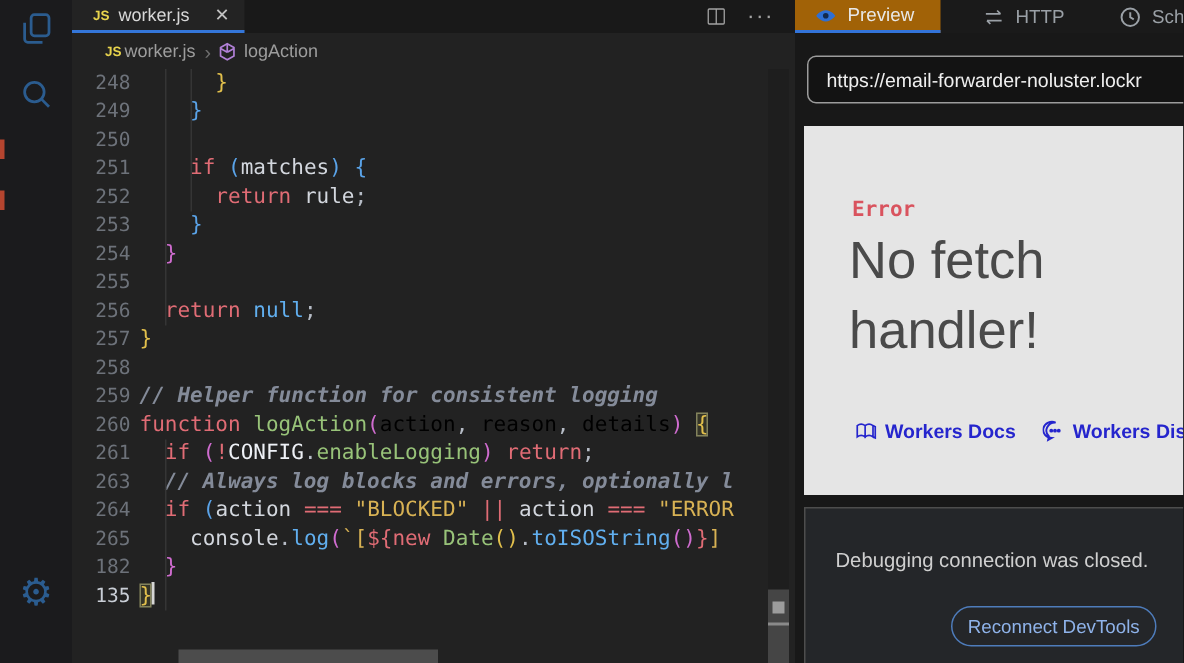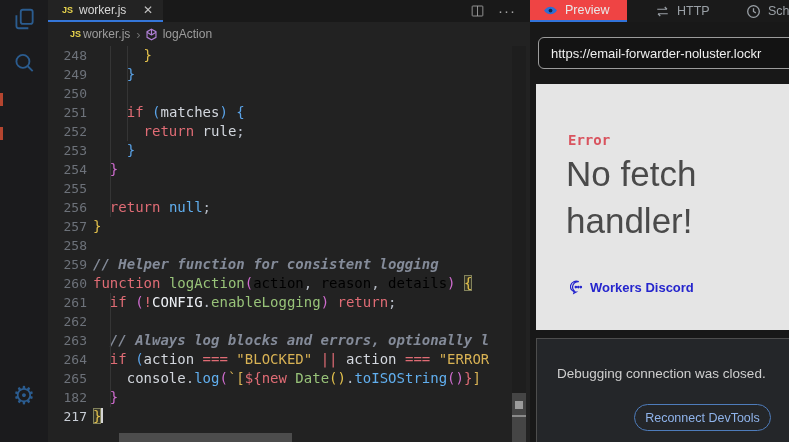--- a/index.html
+++ b/index.html
@@ -61,21 +61,21 @@
   .vscroll-thumb { position:absolute; left:0; top:347px; width:14px; height:49px; background:#454545; cursor:pointer; }
   .vs-grip { position:absolute; left:3px; top:8px; width:8px; height:8px; background:#9c9c9c; }
   .vs-line { position:absolute; left:0; top:22px; width:14px; height:2px; background:#8a8a8a; }
   .hscroll-thumb { position:absolute; left:71px; top:433px; width:173px; height:9px; background:#4c4c4c; cursor:pointer; }
 
   
   .preview-panel { position:absolute; left:530px; top:0; width:259px; height:442px; background:#181818; overflow:hidden; }
   .pv-tabs { position:absolute; left:0; top:0; width:259px; height:22px; background:#1a1a1a; }
   .pv-tab { position:absolute; top:0; height:22px; display:flex; align-items:center; gap:7px;
             font-size:12.5px; color:#9aa0a6; cursor:pointer; }
-  .pv-tab.active { left:0; width:97px; background:#ef4444; border-bottom:2px solid #3273d9;
+  .pv-tab.active { left:0; width:97px; background:#a16207; border-bottom:2px solid #3273d9;
                    color:#e8e8e8; padding-left:13px; }
   .pv-tab.t-http { left:125px; width:80px; }
   .pv-tab.t-sched { left:216px; width:43px; overflow:hidden; }
   .pv-ticon { width:15px; height:15px; flex:none; }
   .pv-ticon svg { width:100%; height:100%; }
 
   .url-row { position:absolute; left:8px; top:37px; }
   .url-input { width:390px; height:32px; background:#131313; border:1px solid #9c9c9c; border-radius:6px;
                color:#efefef; font-size:13px; padding:0 12px; font-family:"Liberation Sans",sans-serif; outline:none; }
 
@@ -161,26 +161,25 @@
           <div class="cl"><span class="ln">252</span><span class="ct"><span class="tk-pln">      </span><span class="tk-kw">return</span><span class="tk-pln"> </span><span class="tk-var">rule</span><span class="tk-pun">;</span></span></div>
           <div class="cl"><span class="ln">253</span><span class="ct"><span class="tk-pln">    </span><span class="tk-bB">}</span></span></div>
           <div class="cl"><span class="ln">254</span><span class="ct"><span class="tk-pln">  </span><span class="tk-bP">}</span></span></div>
           <div class="cl"><span class="ln">255</span><span class="ct"></span></div>
           <div class="cl"><span class="ln">256</span><span class="ct"><span class="tk-pln">  </span><span class="tk-kw">return</span><span class="tk-pln"> </span><span class="tk-blu">null</span><span class="tk-pun">;</span></span></div>
           <div class="cl"><span class="ln">257</span><span class="ct"><span class="tk-bY">}</span></span></div>
           <div class="cl"><span class="ln">258</span><span class="ct"></span></div>
           <div class="cl"><span class="ln">259</span><span class="ct"><span class="tk-com">// Helper function for consistent logging</span></span></div>
           <div class="cl"><span class="ln">260</span><span class="ct"><span class="tk-kw">function</span><span class="tk-pln"> </span><span class="tk-fn">logAction</span><span class="tk-bP">(</span><span class="tk-param">action</span><span class="tk-pun">,</span><span class="tk-pln"> </span><span class="tk-param">reason</span><span class="tk-pun">,</span><span class="tk-pln"> </span><span class="tk-param">details</span><span class="tk-bP">)</span><span class="tk-pln"> </span><span class="tk-bYx">{</span></span></div>
           <div class="cl"><span class="ln">261</span><span class="ct"><span class="tk-pln">  </span><span class="tk-kw">if</span><span class="tk-pln"> </span><span class="tk-bP">(</span><span class="tk-op">!</span><span class="tk-const">CONFIG</span><span class="tk-pun">.</span><span class="tk-fn">enableLogging</span><span class="tk-bP">)</span><span class="tk-pln"> </span><span class="tk-kw">return</span><span class="tk-pun">;</span></span></div>
-          <div class="cl"><span class="ln">262</span><span class="ct"></span></div>
           <div class="cl"><span class="ln">263</span><span class="ct"><span class="tk-pln">  </span><span class="tk-com">// Always log blocks and errors, optionally l</span></span></div>
           <div class="cl"><span class="ln">264</span><span class="ct"><span class="tk-pln">  </span><span class="tk-kw">if</span><span class="tk-pln"> </span><span class="tk-bB">(</span><span class="tk-var">action</span><span class="tk-pln"> </span><span class="tk-op">===</span><span class="tk-pln"> </span><span class="tk-str">"BLOCKED"</span><span class="tk-pln"> </span><span class="tk-op">||</span><span class="tk-pln"> </span><span class="tk-var">action</span><span class="tk-pln"> </span><span class="tk-op">===</span><span class="tk-pln"> </span><span class="tk-str">"ERROR</span></span></div>
           <div class="cl"><span class="ln">265</span><span class="ct"><span class="tk-pln">    </span><span class="tk-var">console</span><span class="tk-pun">.</span><span class="tk-meth">log</span><span class="tk-bP">(</span><span class="tk-str">`[</span><span class="tk-op">${</span><span class="tk-kw">new</span><span class="tk-pln"> </span><span class="tk-fn">Date</span><span class="tk-bY">()</span><span class="tk-pun">.</span><span class="tk-meth">toISOString</span><span class="tk-bP">()</span><span class="tk-op">}</span><span class="tk-str">]</span></span></div>
           <div class="cl"><span class="ln">182</span><span class="ct"><span class="tk-pln">  </span><span class="tk-bP">}</span></span></div>
-          <div class="cl"><span class="ln cur">217</span><span class="ct"><span class="tk-bYx">}</span><span class="tk-caret"></span></span></div>
+          <div class="cl"><span class="ln cur">135</span><span class="ct"><span class="tk-bYx">}</span><span class="tk-caret"></span></span></div>
         </div>
     </div>
     <div class="guide g1"></div>
     <div class="guide g2"></div>
     <div class="guide g3"></div>
 
     <div class="vscroll">
       <div class="vscroll-thumb">
         <div class="vs-grip"></div>
         <div class="vs-line"></div>
@@ -221,20 +220,27 @@
 
     <div class="url-row">
       <input class="url-input" type="text" value="https://email-forwarder-noluster.lockr" style="">
     </div>
 
     <div class="pv-body">
       <div class="err-label">Error</div>
       <div class="err-heading">No fetch handler!</div>
       <div class="pv-links">
         <a class="pv-link">
+          <svg viewBox="0 0 20 18">
+              <path d="M2 4c2.2-1.6 4.8-1.6 7 0v10c-2.2-1.6-4.8-1.6-7 0zM9 4c2.2-1.6 4.8-1.6 7 0v10c-2.2-1.6-4.8-1.6-7 0z"></path>
+              <path d="M16 4l2 1v10l-2-1"></path>
+            </svg>
+          <span>Workers Docs</span>
+        </a>
+        <a class="pv-link">
           <svg viewBox="0 0 18 18">
               <path d="M9 2a7 6.5 0 1 0-3.2 12.4L3 16l.6-3A7 6.5 0 0 1 9 2z" transform="translate(1.5,0)"></path>
               <circle cx="7" cy="8.5" r="0.8" fill="#2525cd"></circle>
               <circle cx="10" cy="8.5" r="0.8" fill="#2525cd"></circle>
               <circle cx="13" cy="8.5" r="0.8" fill="#2525cd"></circle>
             </svg>
           <span>Workers Discord</span>
         </a>
       </div>
     </div>

